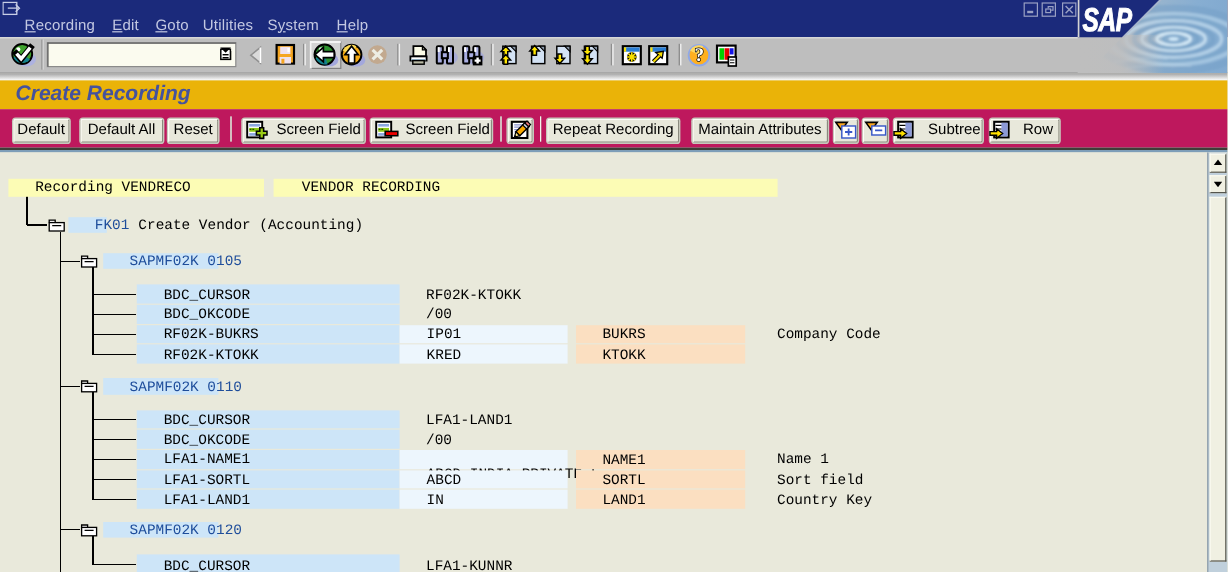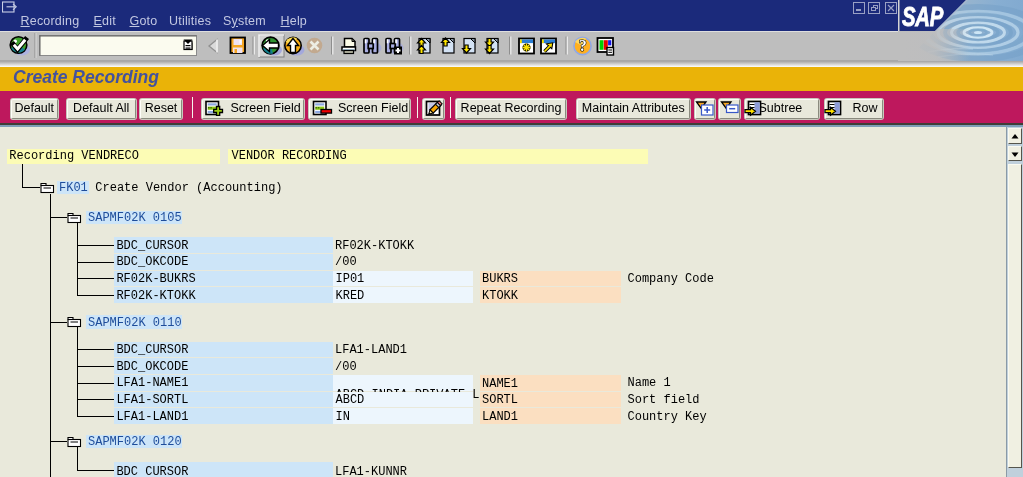--- a/index.html
+++ b/index.html
@@ -23,21 +23,21 @@
   .btn { position:absolute; top:7.5px; height:20px; background:#E8E8DB; border:1px solid;
          border-color:#FDFDF8 #8A8A7E #8A8A7E #FDFDF8; box-shadow:0 0 0 1px #C8C8BC;
          border-radius:2px; font-size:12.5px; color:#000; text-align:center; line-height:17px; }
   .asep { position:absolute; top:6px; width:1px; height:21px; background:#9A9A92; border-right:1px solid #F4F4EC; }
   #border1 { left:0; top:122.5px; width:1023px; height:2px; background:#3E3E38; }
   #border2 { left:0; top:124.5px; width:1023px; height:2.5px; background:#7E9EB8; }
   
   #contentbg { left:0; top:127px; width:1023px; height:350px; background:#E9E9DB; }
   #content { left:0; top:0; width:1023px; height:477px; background:transparent; pointer-events:none; }
   .cell { position:absolute; height:15.5px; }
-  .rowtxt { position:absolute; height:15.5px; line-height:15.5px; }
+  .rowtxt { position:absolute; height:15.5px; line-height:15.5px;margin-left:20px; }
   .bluetxt { color:#1E4D9B; }
   
   #sbar { left:1006px; top:127px; width:17px; height:350px; background:#C0D0DC; border-left:1px solid #8A9AA6; }
   .sbtn { position:absolute; left:1.5px; width:14px; height:15.5px; background:#F0F0E2;
           border:1px solid; border-color:#FAFAF0 #55554C #55554C #FAFAF0; }
 </style>
 </head>
 <body>
 
 <div class="abs" id="titlebar">
@@ -268,21 +268,21 @@
   <div class="asep" style="left:192px"></div>
   <div class="btn" style="left:201.5px;width:102.5px;text-align:left;padding-left:28px">Screen Field</div>
   <div class="btn" style="left:309px;  width:101px;text-align:left;padding-left:28px">Screen Field</div>
   <div class="asep" style="left:417px"></div>
   <div class="btn" style="left:423px;  width:21px"></div>
   <div class="asep" style="left:450px"></div>
   <div class="btn" style="left:576.5px;width:113.5px">Maintain Attributes</div>
   <div class="btn" style="left:456px;width:110px">Repeat Recording</div>
   <div class="btn" style="left:694.5px;width:20px"></div>
   <div class="btn" style="left:719px;  width:21px"></div>
-  <div class="btn" style="left:744.5px;width:74.5px;text-align:left;padding-left:13px">Subtree</div>
+  <div class="btn" style="left:744.5px;width:74.5px;text-align:center;padding-left:27px">Subtree</div>
   <div class="btn" style="left:824.5px;width:58px;text-align:left;padding-left:27px">Row</div>
 </div>
 <div class="abs" id="appicons" style="left:0;top:91px;width:1023px;height:31px">
     <svg width="1023" height="32" viewBox="0 91 1023 32" style="position:absolute;left:0;top:0">
       <g>
 <rect x="206.0" y="101.5" width="12.5" height="13" fill="#FFF" stroke="#000" stroke-width="1.6"></rect>
 <rect x="207.7" y="103.3" width="9" height="2.2" fill="#8CA8E0"></rect>
 <rect x="207.7" y="106.6" width="9" height="3.2" fill="#8CC818"></rect>
 <rect x="208.0" y="107.3" width="1.5" height="1" fill="#205000"></rect>
 <rect x="210.3" y="107.3" width="1.5" height="1" fill="#205000"></rect>

